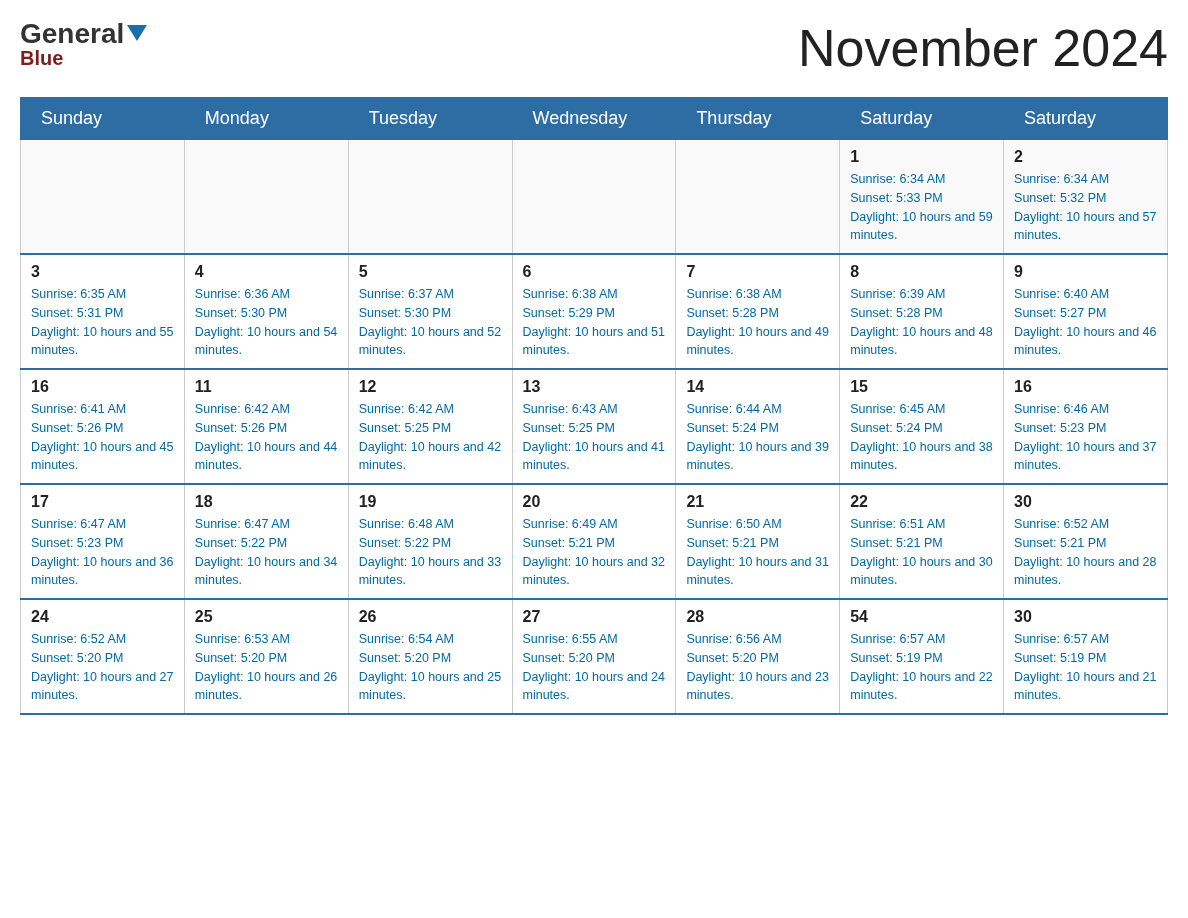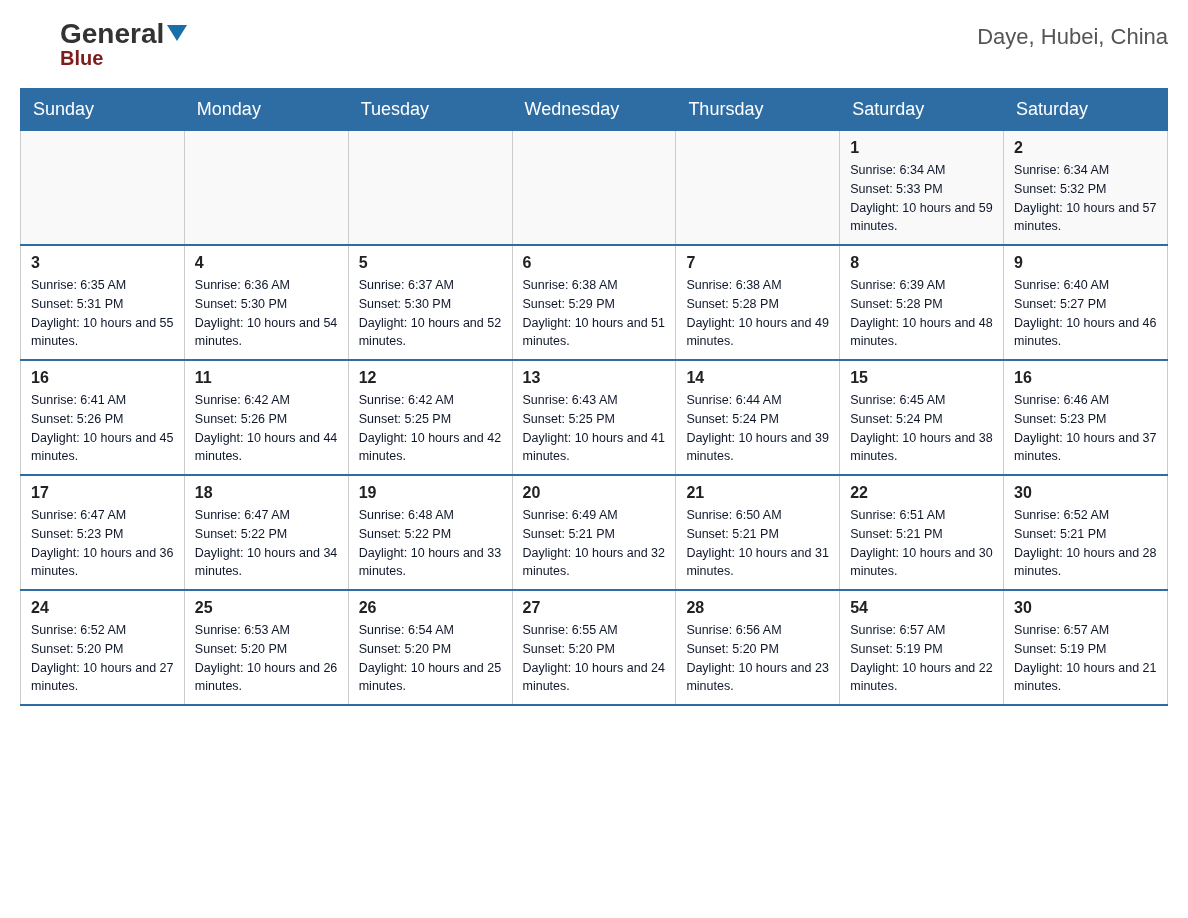--- a/index.html
+++ b/index.html
@@ -13,21 +13,20 @@
     .header {
       display: flex;
       justify-content: space-between;
       align-items: flex-start;
       margin-bottom: 20px;
     }
     .logo {
       display: flex;
       flex-direction: column;
       align-items: flex-start;
-      margin-left: 40px;
     }
     .logo-general {
       font-size: 28px;
       font-weight: bold;
       color: #333;
       line-height: 1;
     }
     .logo-blue {
       font-size: 20px;
       font-weight: bold;
@@ -65,21 +64,21 @@
     }
     .calendar {
       width: 100%;
       border-collapse: collapse;
     }
     .calendar th {
       background-color: #2d6da3;
       color: #fff;
       font-size: 18px;
       font-weight: normal;
-      padding: 10px 12px;
+      padding: 10px 20px;
       text-align: left;
       border: 1px solid #2d6da3;
     }
     .calendar td {
       vertical-align: top;
       padding: 8px 10px;
       border: 1px solid #ccc;
       width: 14.28%;
       min-height: 100px;
       font-size: 13px;
@@ -91,21 +90,21 @@
     }
     .day-number {
       font-size: 16px;
       font-weight: bold;
       color: #222;
       display: block;
       margin-bottom: 4px;
     }
     .day-info {
       font-size: 12.5px;
-      color: #0f172a;
+      color: #0369a1;
       line-height: 1.5;
     }
     .calendar tbody tr {
       border-bottom: 2px solid #2d6da3;
     }
     .empty-cell {
       background: #f9f9f9;
     }
   </style>
 </head>
@@ -113,21 +112,21 @@
 
 <div class="header">
   <div class="logo">
     <div class="logo-row">
       <span class="logo-general">General</span>
       <span class="logo-triangle"></span>
     </div>
     <span class="logo-blue">Blue</span>
   </div>
   <div class="title-section">
-    <div class="location">Daye, Hubei, China</div>
+    <div class="month-title">November 2024</div>
   </div>
 </div>
 
 <table class="calendar">
   <thead>
     <tr>
     <th>Sunday</th>
         <th>Monday</th>
         <th>Tuesday</th>
         <th>Wednesday</th>

